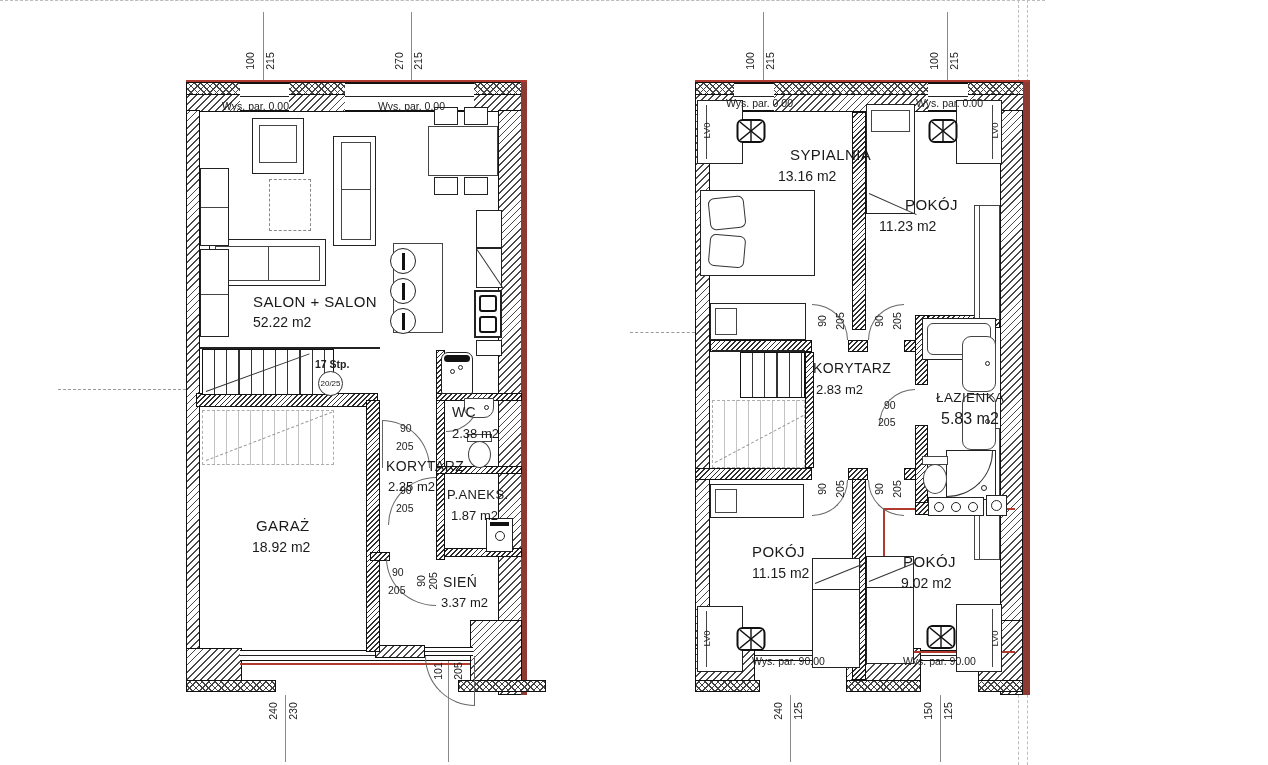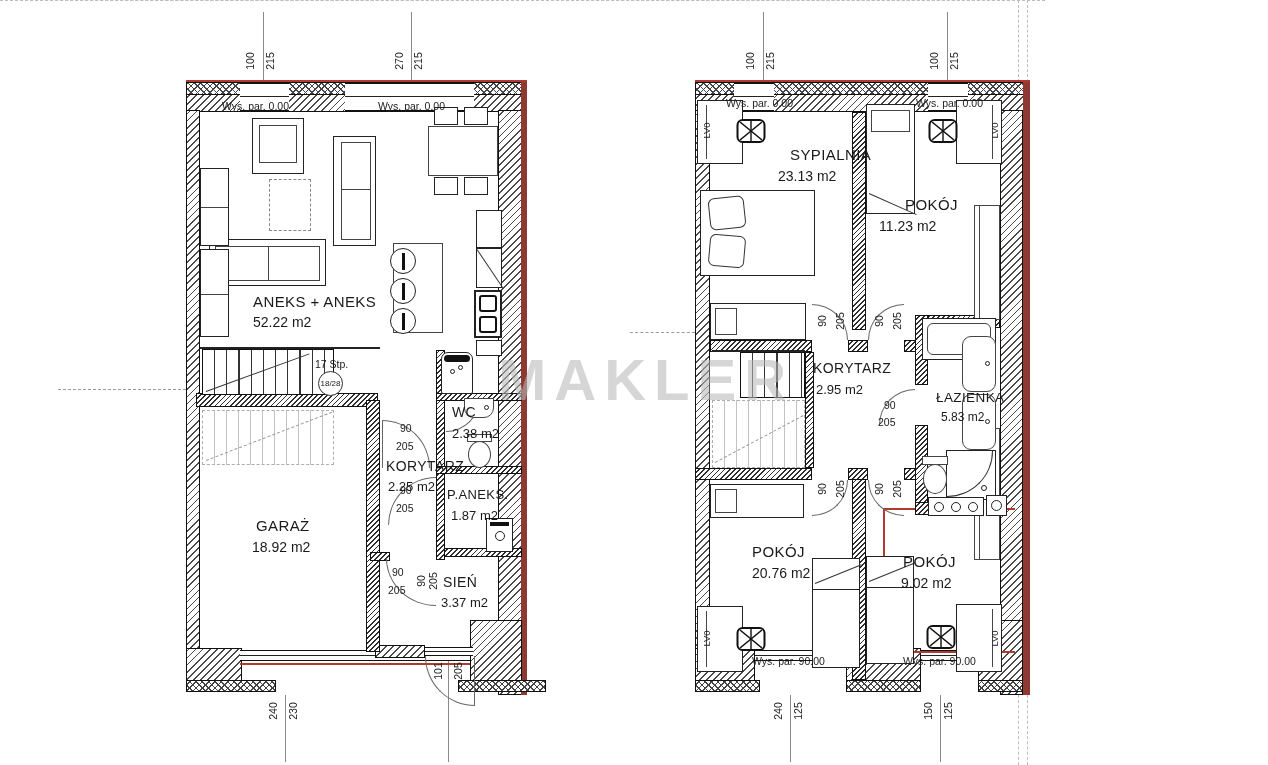--- a/index.html
+++ b/index.html
@@ -104,23 +104,23 @@
   <div class="abs arc" style="left:382px;top:420px;width:48px;height:48px;border:none;border-top:1.1px solid #666;border-right:1.1px solid #666;border-top-right-radius:100%;"></div>
   <div class="abs leaf" style="left:382px;top:420px;width:1px;height:48px;"></div>
   <div class="abs arc" style="left:388px;top:477px;width:48px;height:48px;border:none;border-top:1.1px solid #666;border-left:1.1px solid #666;border-top-left-radius:100%;"></div>
   <div class="abs arc" style="left:386px;top:558px;width:50px;height:48px;border:none;border-left:1.1px solid #666;border-bottom:1.1px solid #666;border-bottom-left-radius:100%;"></div>
   <div class="abs arc" style="left:446px;top:398px;width:34px;height:34px;border:none;border-right:1.1px solid #666;border-bottom:1.1px solid #666;border-bottom-right-radius:100%;"></div>
 
   <div class="abs treads-v" style="left:202px;top:349px;width:132px;height:46px;"></div>
   <div class="abs dline" style="left:206px;top:391px;width:110px;transform:rotate(-20deg);"></div>
   <div class="abs treads-dash" style="left:202px;top:410px;width:132px;height:55px;opacity:.8;"></div>
   <div class="abs ddash" style="left:206px;top:460px;width:135px;transform:rotate(-21deg);"></div>
-  <div class="abs small-label" style="left:315px;top:358px;font-weight:normal;"><span>17 Stp.</span></div>
+  <div class="abs small-label" style="left:315px;top:358px;font-weight:bold;"><span>17 Stp.</span></div>
   <div class="abs ratio-circle" style="left:318px;top:371px;width:25px;height:25px;">
-      <span>18/28</span>
+      <span>20/25</span>
     </div>
 
   <div class="abs furn" style="left:252px;top:118px;width:52px;height:56px;">
       <div class="abs furn-thin" style="left:6px;right:6px;top:6px;bottom:10px;border-width:1px;"></div>
     </div>
   <div class="abs furn" style="left:333px;top:136px;width:43px;height:110px;">
       <div class="abs furn-thin" style="left:7px;right:4px;top:5px;bottom:5px;border-width:1px;"></div>
       <div class="abs" style="left:7px;right:4px;top:52px;height:0;border-top:1px solid #444;"></div>
     </div>
   <div class="abs dashbox" style="left:269px;top:179px;width:42px;height:52px;"></div>
@@ -173,21 +173,21 @@
       <div class="abs furn-thin" style="left:0;right:0;top:0;height:8px;"></div>
       <div class="abs furn-thin" style="left:1px;right:1px;top:7px;bottom:0;border-radius:50%;"></div>
     </div>
   <div class="abs furn" style="left:486px;top:518px;width:27px;height:34px;">
       <div class="abs circle" style="left:8px;top:12px;width:10px;height:10px;"></div>
       <div class="abs" style="left:3px;top:3px;right:3px;height:4px;background:#111;"></div>
     </div>
 
   <div class="abs small-label" style="left:222px;top:100px;"><span>Wys. par. 0.00</span></div>
   <div class="abs small-label" style="left:378px;top:100px;"><span>Wys. par. 0.00</span></div>
-  <div class="abs room-name" style="left:253px;top:293px;"><span>ANEKS + ANEKS</span></div>
+  <div class="abs room-name" style="left:253px;top:293px;"><span>SALON + SALON</span></div>
   <div class="abs room-area" style="left:253px;top:314px;"><span>52.22 m2</span></div>
   <div class="abs room-name" style="left:256px;top:517px;"><span>GARAŻ</span></div>
   <div class="abs room-area" style="left:252px;top:539px;"><span>18.92 m2</span></div>
   <div class="abs room-name" style="left:386px;top:458px;font-size:14px;"><span>KORYTARZ</span></div>
   <div class="abs room-area" style="left:388px;top:479px;font-size:13px;"><span>2.25 m2</span></div>
   <div class="abs room-name" style="left:452px;top:404px;font-size:14px;"><span>WC</span></div>
   <div class="abs room-area" style="left:452px;top:426px;font-size:13px;"><span>2.38 m2</span></div>
   <div class="abs room-name" style="left:447px;top:487px;font-size:13px;"><span>P.ANEKS.</span></div>
   <div class="abs room-area" style="left:451px;top:508px;font-size:13px;"><span>1.87 m2</span></div>
   <div class="abs room-name" style="left:443px;top:574px;font-size:14px;"><span>SIEŃ</span></div>
@@ -352,29 +352,29 @@
     </div>
   <div class="abs furn" style="left:986px;top:495px;width:21px;height:21px;">
       <div class="abs circle" style="left:4px;top:4px;width:11px;height:11px;"></div>
     </div>
 
   <div class="abs small-label" style="left:726px;top:97px;"><span>Wys. par. 0.00</span></div>
   <div class="abs small-label" style="left:916px;top:97px;"><span>Wys. par. 0.00</span></div>
   <div class="abs small-label" style="left:752px;top:655px;"><span>Wys. par. 90.00</span></div>
   <div class="abs small-label" style="left:903px;top:655px;"><span>Wys. par. 90.00</span></div>
   <div class="abs room-name" style="left:790px;top:146px;"><span>SYPIALNIA</span></div>
-  <div class="abs room-area" style="left:778px;top:168px;"><span>23.13 m2</span></div>
+  <div class="abs room-area" style="left:778px;top:168px;"><span>13.16 m2</span></div>
   <div class="abs room-name" style="left:905px;top:196px;"><span>POKÓJ</span></div>
   <div class="abs room-area" style="left:879px;top:218px;"><span>11.23 m2</span></div>
   <div class="abs room-name" style="left:813px;top:360px;font-size:14px;"><span>KORYTARZ</span></div>
-  <div class="abs room-area" style="left:816px;top:382px;font-size:13px;"><span>2.95 m2</span></div>
+  <div class="abs room-area" style="left:816px;top:382px;font-size:13px;"><span>2.83 m2</span></div>
   <div class="abs room-name" style="left:936px;top:390px;font-size:13.5px;z-index:30;"><span>ŁAZIENKA</span></div>
-  <div class="abs room-area" style="left:941px;top:410px;font-size:12px;z-index:30;"><span>5.83 m2</span></div>
+  <div class="abs room-area" style="left:941px;top:410px;font-size:16px;z-index:30;"><span>5.83 m2</span></div>
   <div class="abs room-name" style="left:752px;top:543px;"><span>POKÓJ</span></div>
-  <div class="abs room-area" style="left:752px;top:565px;"><span>20.76 m2</span></div>
+  <div class="abs room-area" style="left:752px;top:565px;"><span>11.15 m2</span></div>
   <div class="abs room-name" style="left:903px;top:553px;"><span>POKÓJ</span></div>
   <div class="abs room-area" style="left:901px;top:575px;"><span>9.02 m2</span></div>
 
   <span class="vdim" style="left:750px;top:62px;">100</span>
   <span class="vdim" style="left:770px;top:62px;">215</span>
   <span class="vdim" style="left:934px;top:62px;">100</span>
   <span class="vdim" style="left:954px;top:62px;">215</span>
   <span class="vdim" style="left:778px;top:712px;">240</span>
   <span class="vdim" style="left:798px;top:712px;">125</span>
   <span class="vdim" style="left:928px;top:712px;">150</span>
@@ -383,15 +383,14 @@
   <span class="vdim" style="left:840px;top:322px;">205</span>
   <span class="vdim" style="left:879px;top:322px;">90</span>
   <span class="vdim" style="left:897px;top:322px;">205</span>
   <span class="vdim" style="left:822px;top:490px;">90</span>
   <span class="vdim" style="left:840px;top:490px;">205</span>
   <span class="vdim" style="left:879px;top:490px;">90</span>
   <span class="vdim" style="left:897px;top:490px;">205</span>
   <div class="dim-label" style="left:884px;top:399px;">90</div>
   <div class="dim-label" style="left:878px;top:416px;">205</div>
 
-  <div class="abs watermark" style="left:498px;top:346px;">MAKLER</div>
 
 </div>
 
 </body></html>

